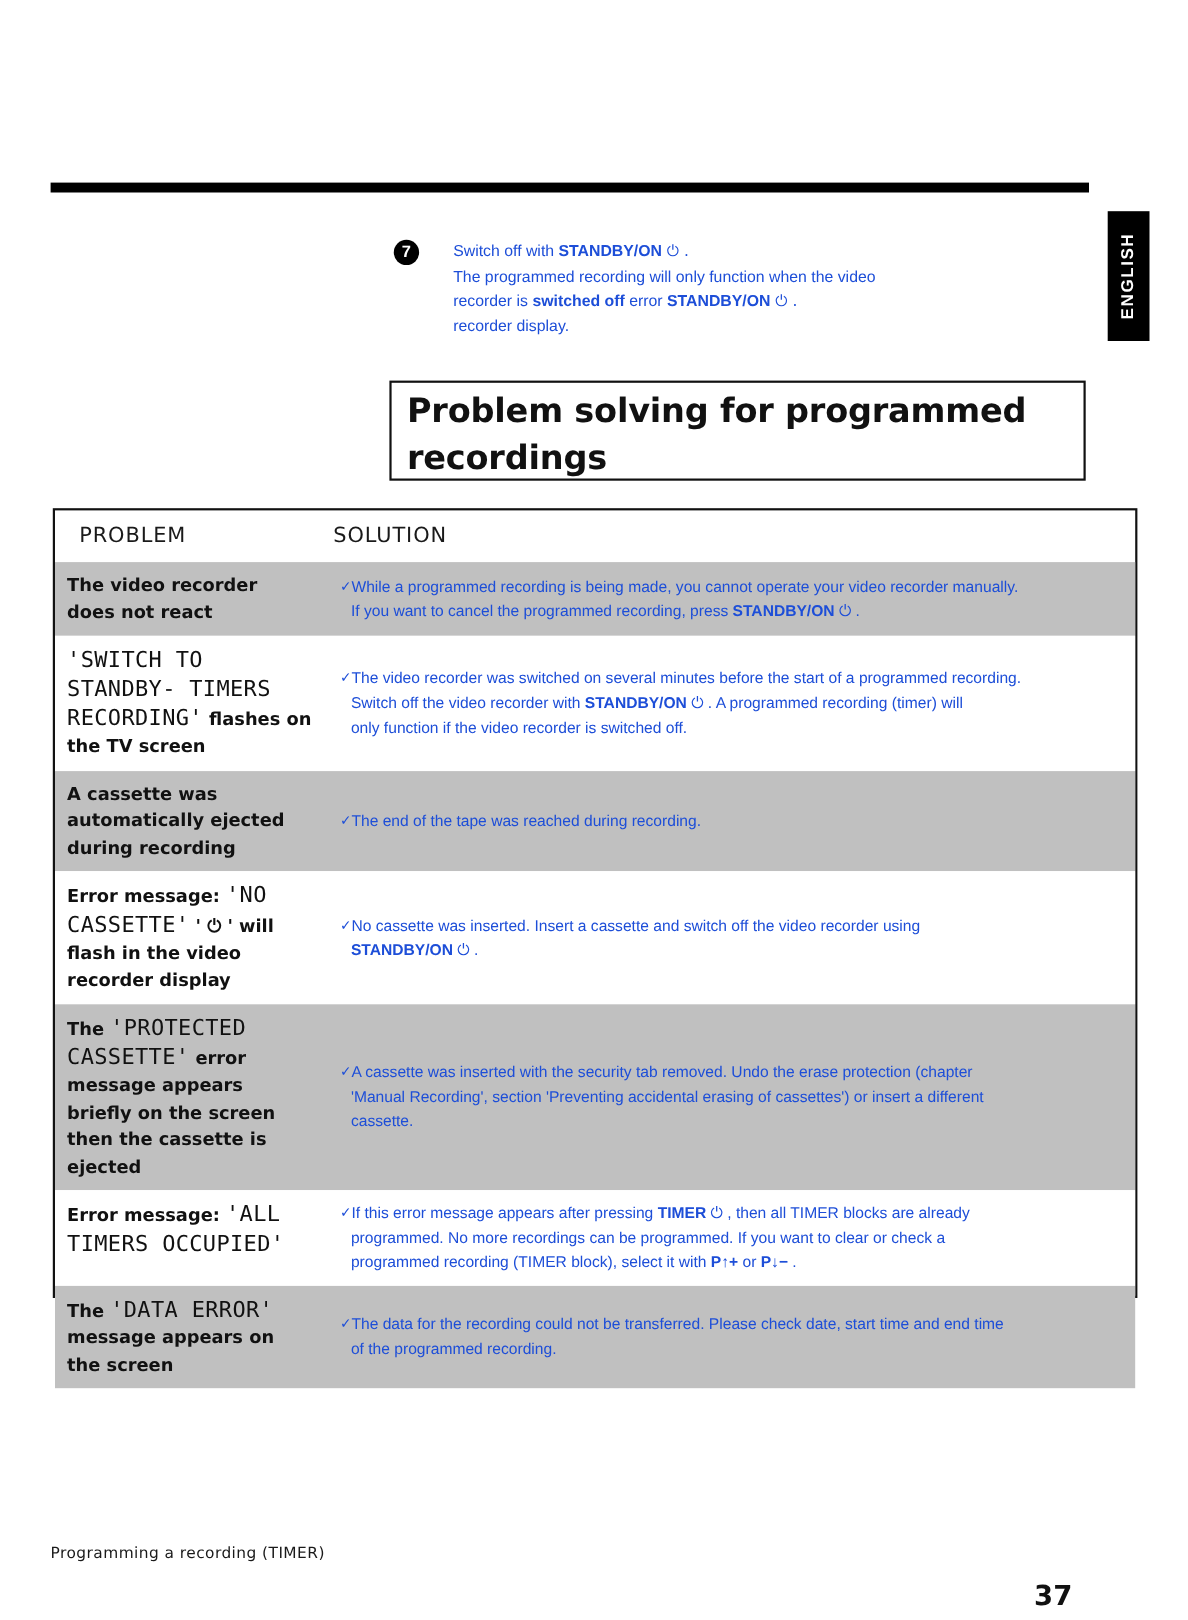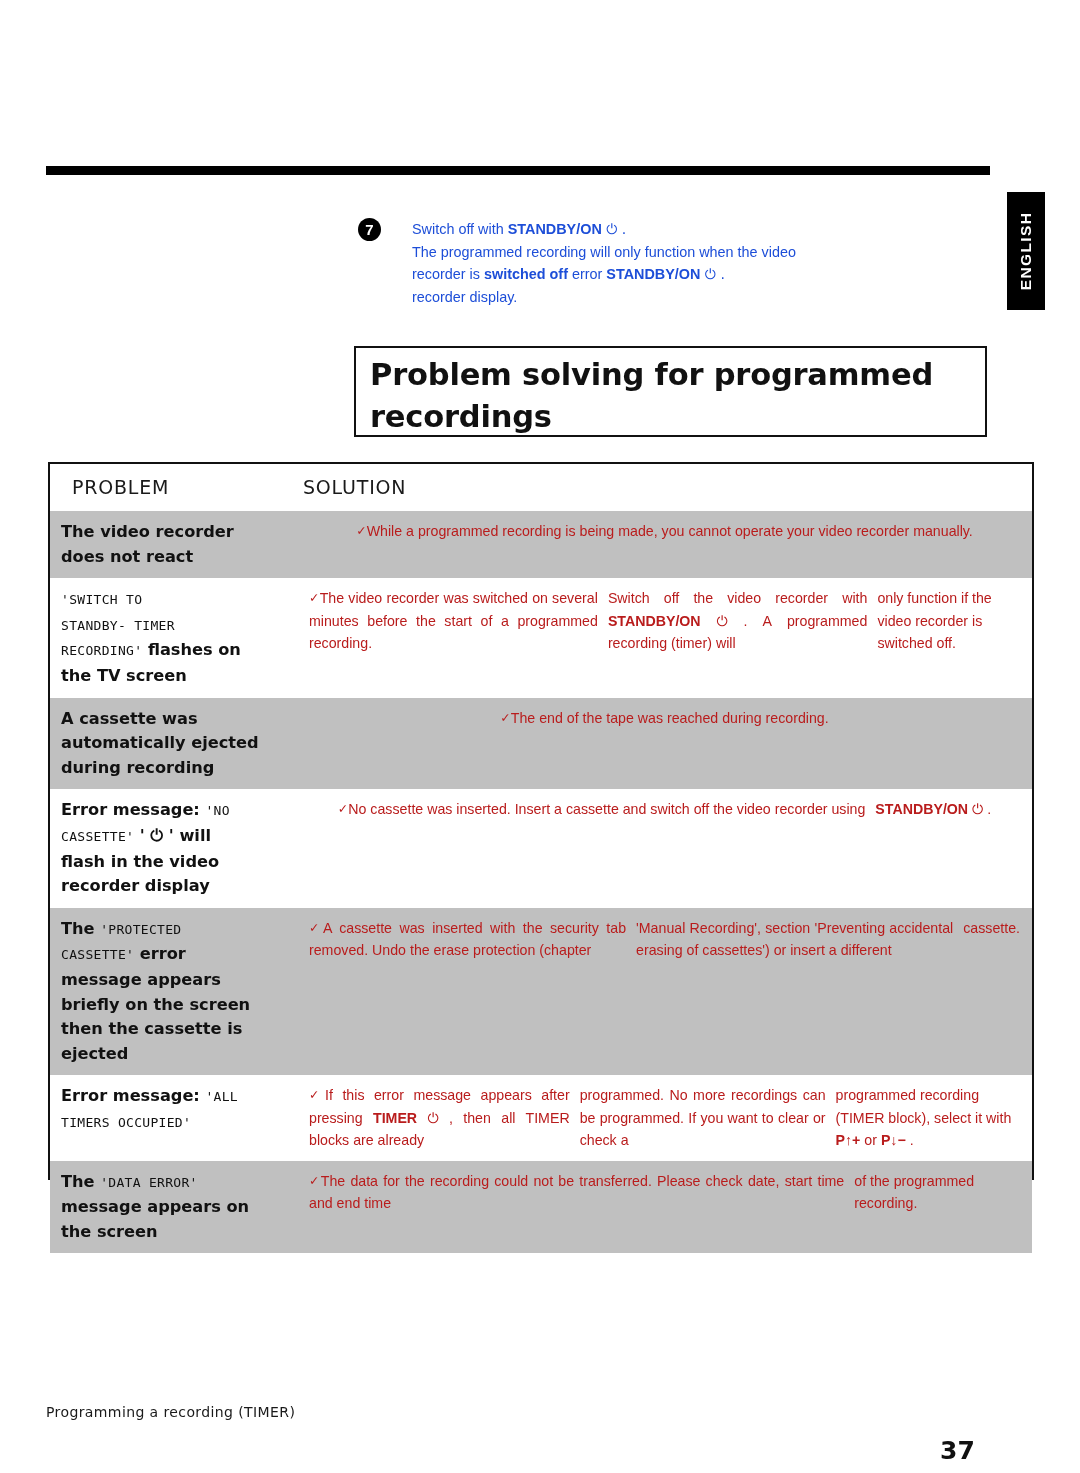--- a/index.html
+++ b/index.html
@@ -155,33 +155,33 @@
     padding: 9px 8px 9px 11px;
     font-family: "DejaVu Sans", sans-serif;
     font-size: 16.2px;
     font-weight: bold;
     line-height: 24.6px;
     color: #111;
   }
   .cell-problem .mono {
     font-family: "DejaVu Sans Mono", monospace;
     font-weight: normal;
-    font-size: 13px;
+    font-size: 20px;
     letter-spacing: 0.3px;
   }
   .cell-solution {
     flex: 1 1 auto;
     box-sizing: border-box;
     padding: 9px 12px 9px 6px;
     font-family: "Liberation Sans", sans-serif;
     font-size: 14.2px;
     line-height: 22.4px;
-    color: #b91c1c;
+    color: #1d4ed8;
     display: flex;
-    flex-direction: row;
+    flex-direction: column;
     justify-content: center;
   }
   .cell-solution .sol-line {
     display: block;
     text-align: justify;
     text-align-last: left;
   }
   .cell-solution .sol-line.last { text-align: left; }
   .cell-solution .indent { padding-left: 10px; }
   .check {
@@ -254,26 +254,27 @@
     <div class="th th-solution">SOLUTION</div>
   </div>
   <div id="table-body">
       <div class="trow shaded">
         <div class="cell-problem">
           <div><span>The video recorder</span></div>
           <div><span>does not react</span></div>
         </div>
         <div class="cell-solution">
           <div class="sol-line"><span class="check">✓</span><span>While a programmed recording is being made, you cannot operate your video recorder manually.</span></div>
+          <div class="sol-line last indent"><span>If you want to cancel the programmed recording, press </span><b class="strong">STANDBY/ON</b><span> ⏻ .</span></div>
         </div>
       </div>
       <div class="trow plain">
         <div class="cell-problem">
           <div><span class="mono">'SWITCH TO</span></div>
-          <div><span class="mono">STANDBY- TIMER</span></div>
+          <div><span class="mono">STANDBY- TIMERS</span></div>
           <div><span class="mono">RECORDING'</span><span> flashes on</span></div>
           <div><span>the TV screen</span></div>
         </div>
         <div class="cell-solution">
           <div class="sol-line"><span class="check">✓</span><span>The video recorder was switched on several minutes before the start of a programmed recording.</span></div>
           <div class="sol-line indent"><span>Switch off the video recorder with </span><b class="strong">STANDBY/ON</b><span> ⏻ . A programmed recording (timer) will</span></div>
           <div class="sol-line last indent"><span>only function if the video recorder is switched off.</span></div>
         </div>
       </div>
       <div class="trow shaded">

